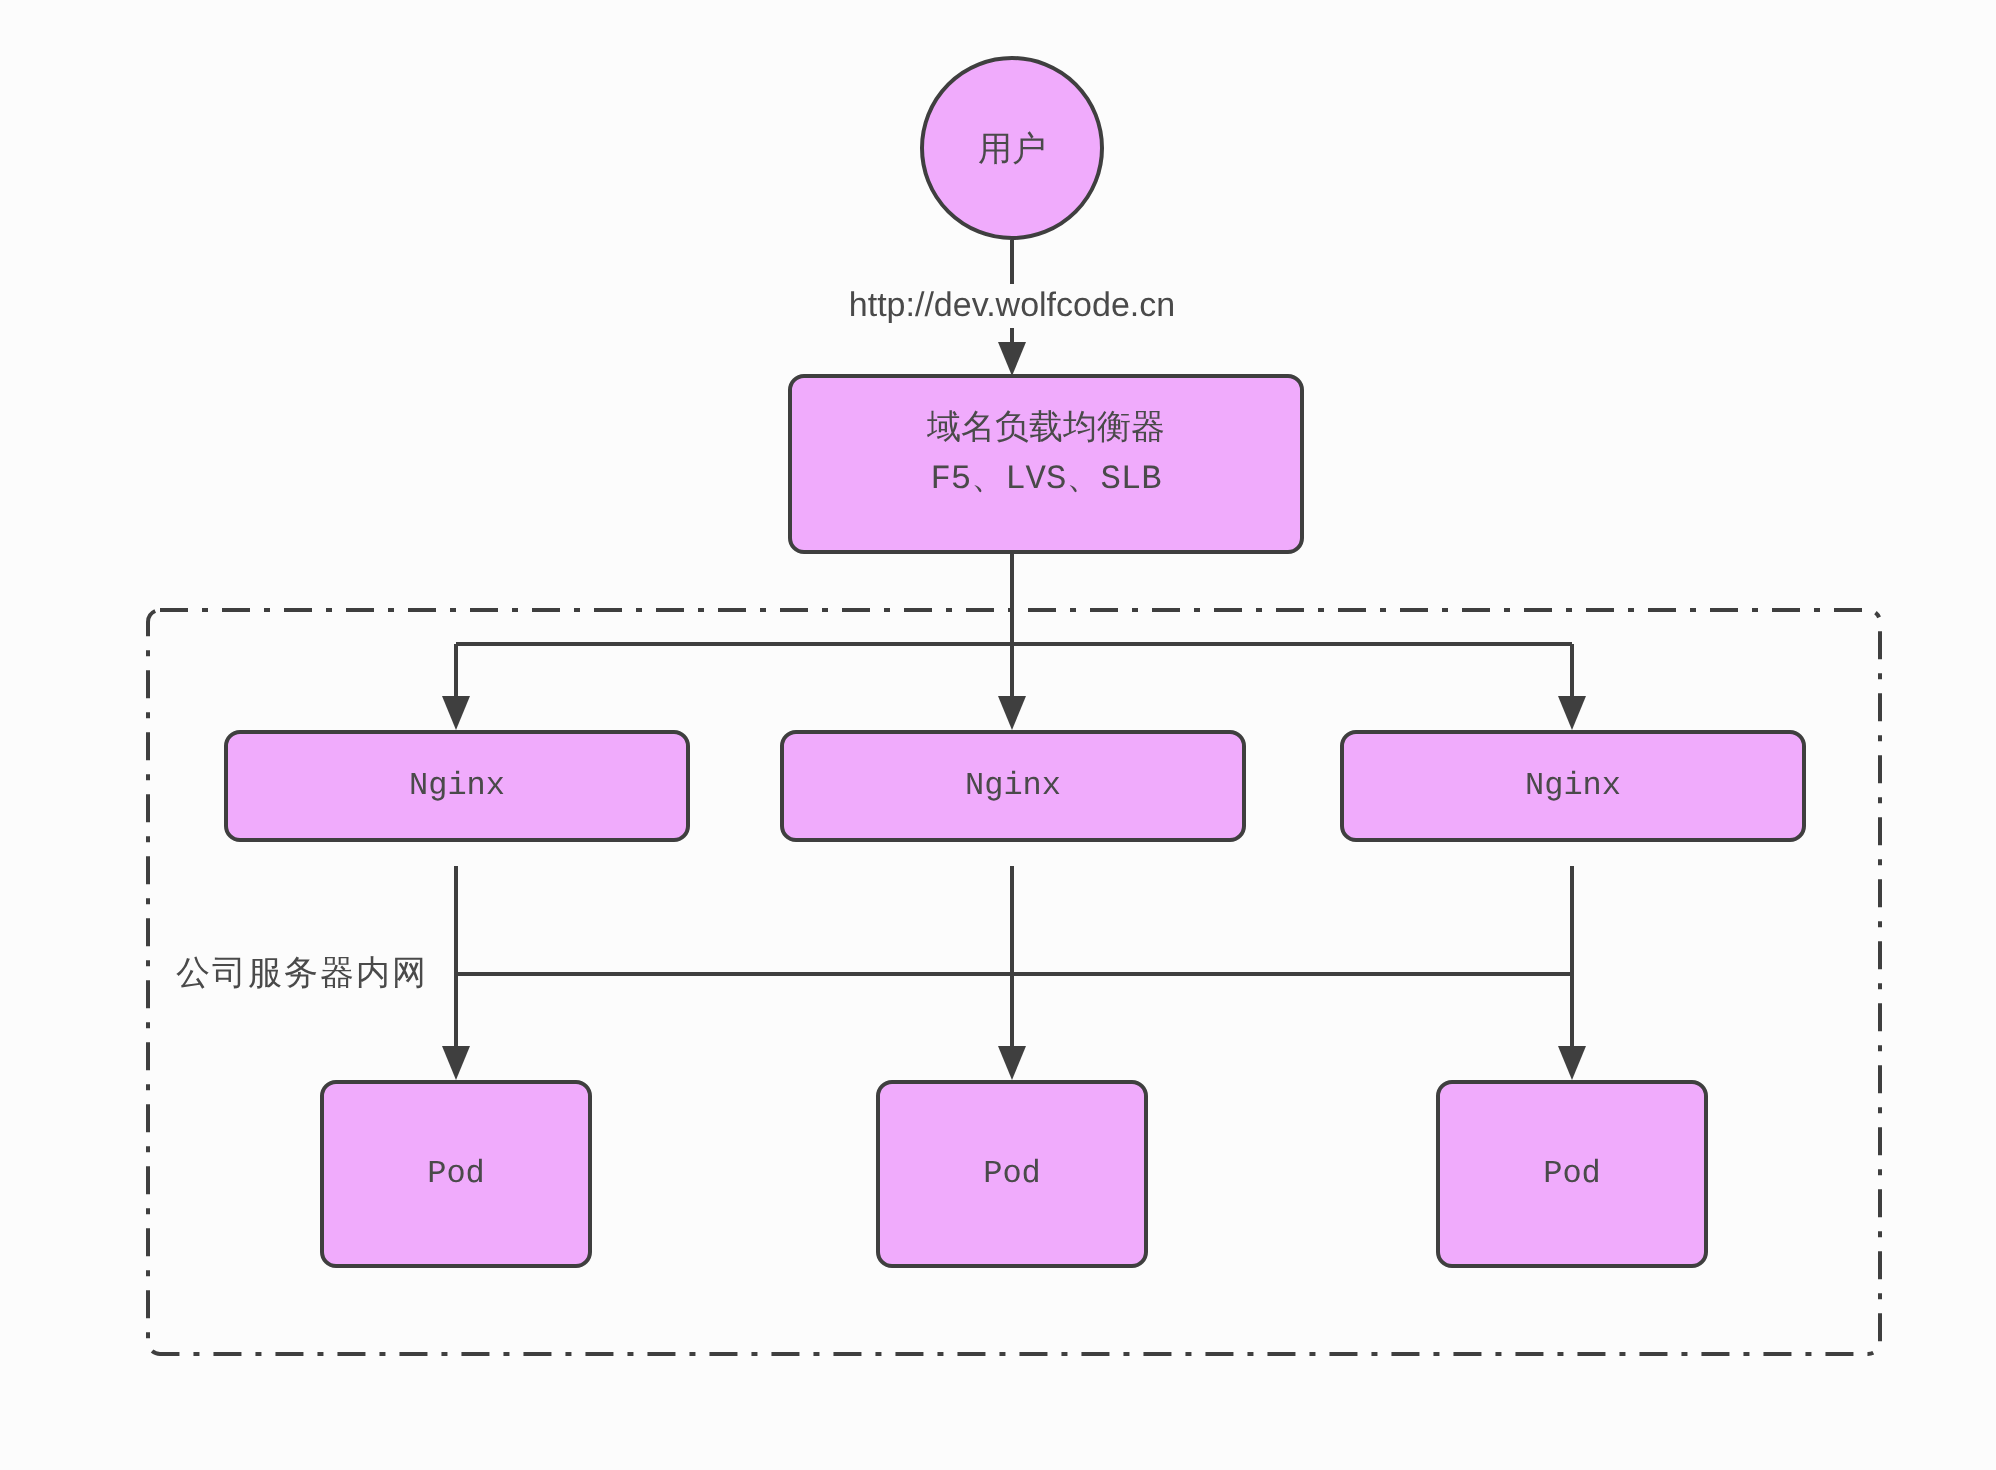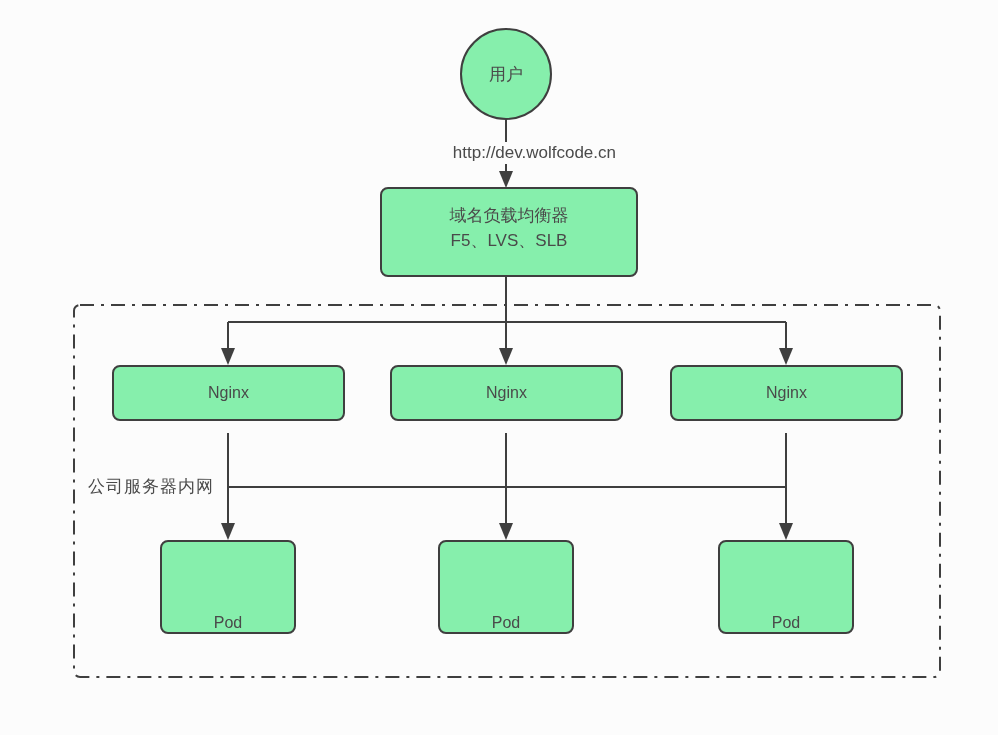--- a/index.html
+++ b/index.html
@@ -15,46 +15,47 @@
     height: 735px;
     background: #fcfcfc;
   }
   svg.connectors {
     position: absolute;
     left: 0; top: 0;
     width: 998px; height: 735px;
   }
   .node {
     position: absolute;
-    background: #86efac;
+    background: #f0abfc;
     border: 2px solid #3f3f3f;
     color: #4a4a4a;
     display: flex;
     align-items: center;
     justify-content: center;
     text-align: center;
+    font-family: Liberation Mono, monospace;
   }
   .user-circle {
     left: 460px; top: 28px;
     width: 92px; height: 92px;
     border-radius: 50%;
     font-size: 17px;
   }
   .url-label {
     position: absolute;
     left: 396px; top: 142px;
     width: 220px;
-    text-align: right;
+    text-align: center;
     font-size: 17px;
     color: #4a4a4a;
     background: #fcfcfc;
     line-height: 22px;
   }
   .lb-box {
-    left: 380px; top: 187px;
+    left: 394px; top: 187px;
     width: 258px; height: 90px;
     border-radius: 8px;
     font-size: 17px;
     line-height: 25px;
     flex-direction: column;
     justify-content: flex-start;
     padding-top: 14px;
   }
   .nginx-box {
     top: 365px;
@@ -63,21 +64,20 @@
     font-size: 16px;
   }
   .nginx-1 { left: 112px; }
   .nginx-2 { left: 390px; }
   .nginx-3 { left: 670px; }
   .pod-box {
     top: 540px;
     width: 136px; height: 94px;
     border-radius: 8px;
     font-size: 16px;
-    align-items: flex-end;
   }
   .pod-1 { left: 160px; }
   .pod-2 { left: 438px; }
   .pod-3 { left: 718px; }
   .intranet-label {
     position: absolute;
     left: 88px; top: 475px;
     font-size: 17px;
     font-weight: 400;
     color: #4a4a4a;

